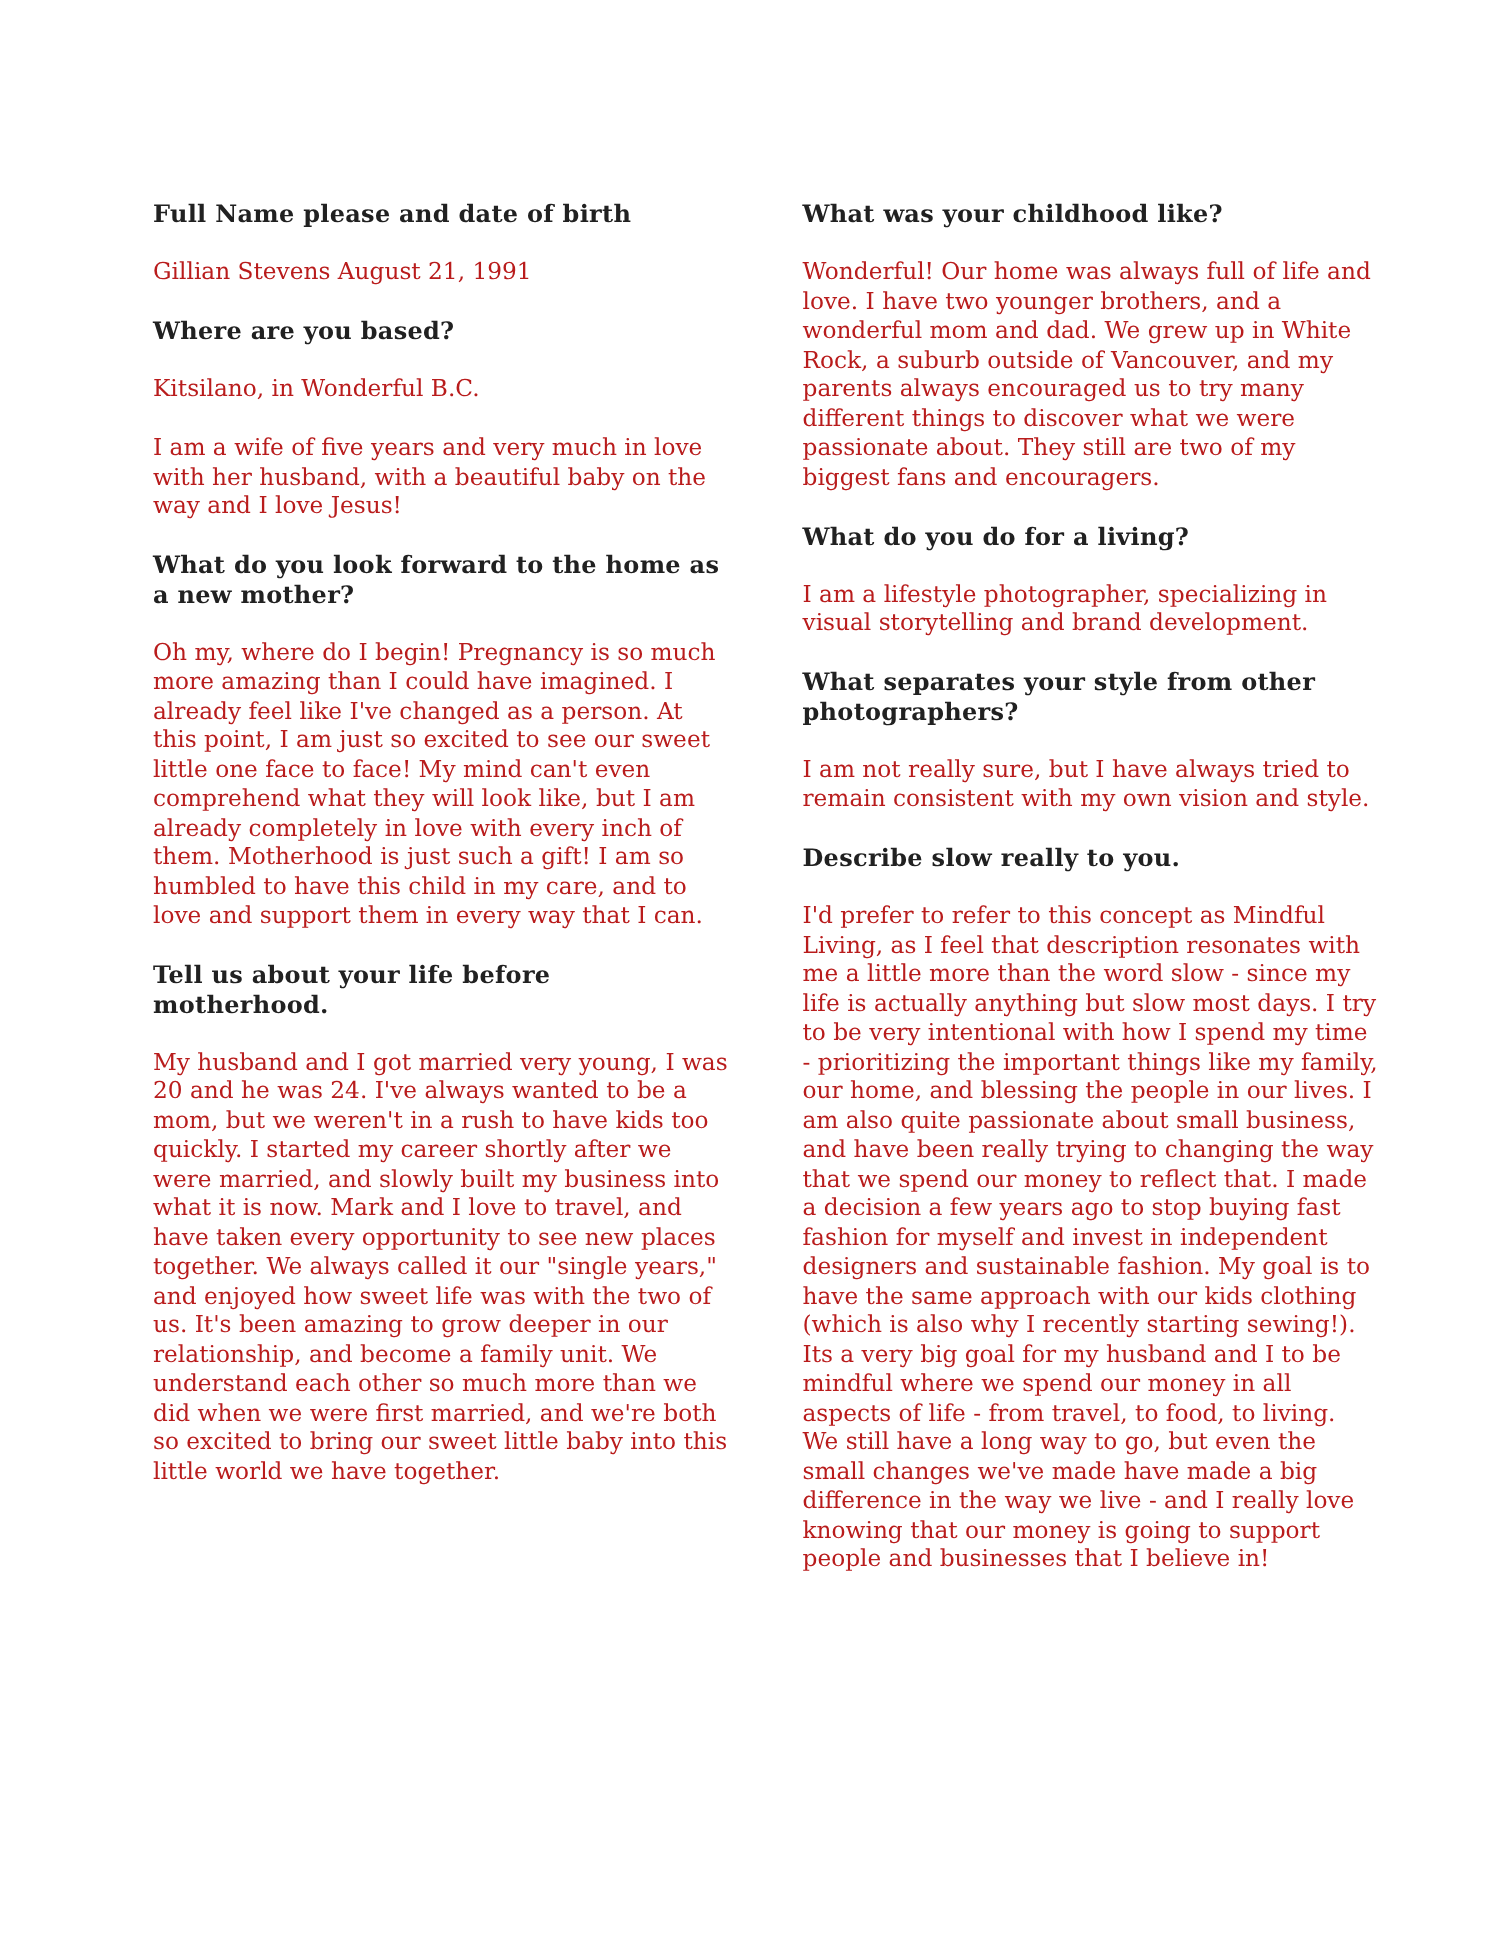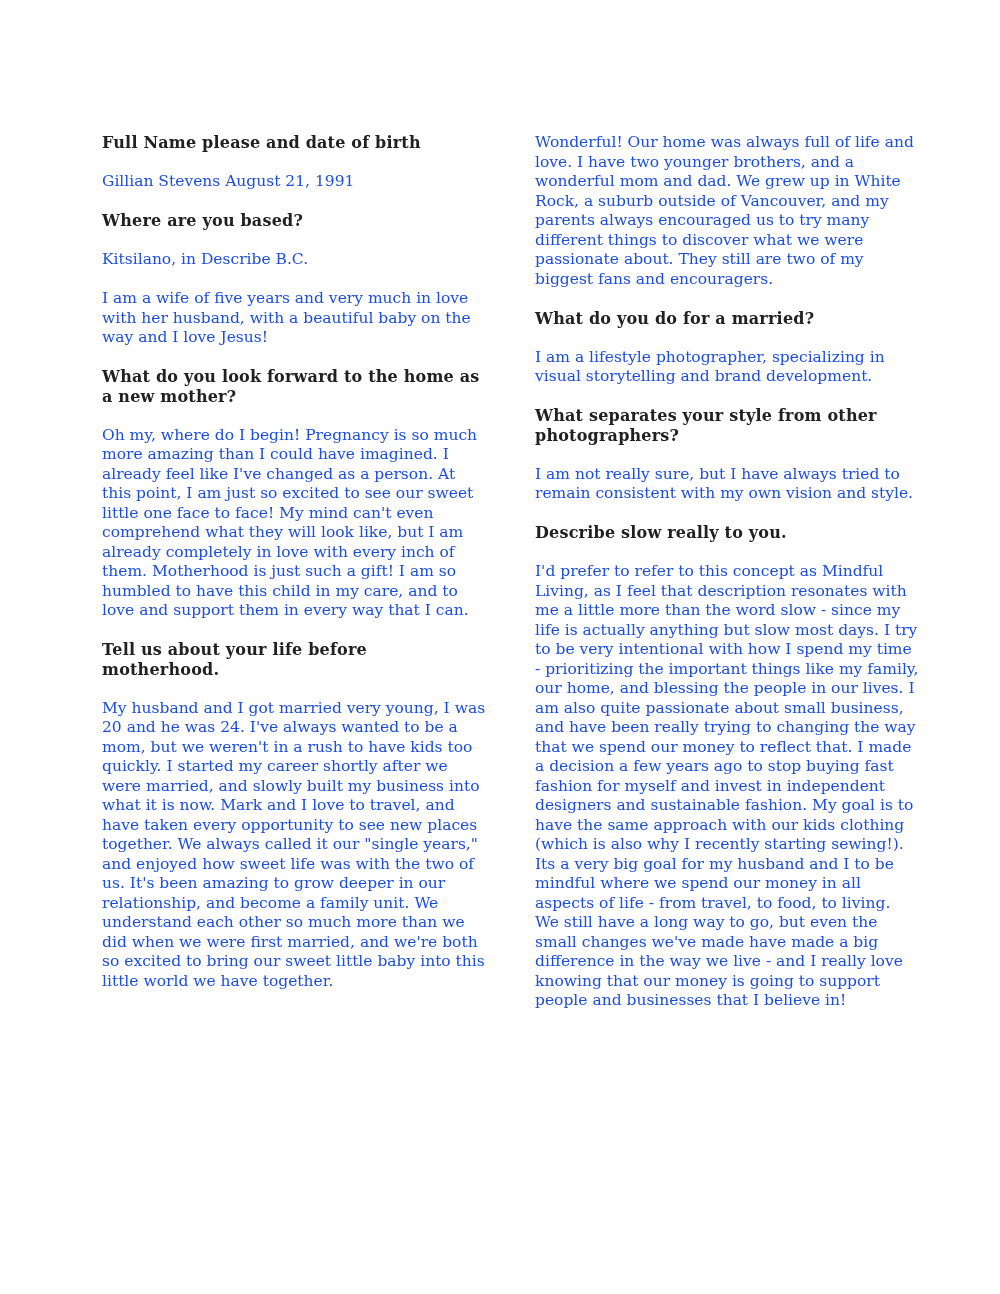--- a/index.html
+++ b/index.html
@@ -31,40 +31,41 @@
     line-height: 19.5px;
     font-weight: bold;
     color: #212121;
     letter-spacing: 0.2px;
   }
   .column p {
     margin: 0 0 19.5px 0;
     font-size: 15.5px;
     line-height: 19.5px;
     font-weight: normal;
-    color: #1d4ed8;
+    color: #b91c1c;
   }
 </style>
 </head>
 <body>
 
 <div class="page">
   <div class="column">
       <h3>Full Name please and date of birth</h3>
       <p>Gillian Stevens August 21, 1991</p>
       <h3>Where are you based?</h3>
-      <p>Kitsilano, in Describe B.C.</p>
+      <p>Kitsilano, in Wonderful B.C.</p>
       <p>I am a wife of five years and very much in love with her husband, with a beautiful baby on the way and I love Jesus!</p>
       <h3>What do you look forward to the home as a new mother?</h3>
       <p>Oh my, where do I begin! Pregnancy is so much more amazing than I could have imagined. I already feel like I've changed as a person. At this point, I am just so excited to see our sweet little one face to face! My mind can't even comprehend what they will look like, but I am already completely in love with every inch of them. Motherhood is just such a gift! I am so humbled to have this child in my care, and to love and support them in every way that I can.</p>
       <h3>Tell us about your life before motherhood.</h3>
       <p>My husband and I got married very young, I was 20 and he was 24. I've always wanted to be a mom, but we weren't in a rush to have kids too quickly. I started my career shortly after we were married, and slowly built my business into what it is now. Mark and I love to travel, and have taken every opportunity to see new places together. We always called it our "single years," and enjoyed how sweet life was with the two of us. It's been amazing to grow deeper in our relationship, and become a family unit. We understand each other so much more than we did when we were first married, and we're both so excited to bring our sweet little baby into this little world we have together.</p>
     </div>
   <div class="column">
+      <h3>What was your childhood like?</h3>
       <p>Wonderful! Our home was always full of life and love. I have two younger brothers, and a wonderful mom and dad. We grew up in White Rock, a suburb outside of Vancouver, and my parents always encouraged us to try many different things to discover what we were passionate about. They still are two of my biggest fans and encouragers.</p>
-      <h3>What do you do for a married?</h3>
+      <h3>What do you do for a living?</h3>
       <p>I am a lifestyle photographer, specializing in visual storytelling and brand development.</p>
       <h3>What separates your style from other photographers?</h3>
       <p>I am not really sure, but I have always tried to remain consistent with my own vision and style.</p>
       <h3>Describe slow really to you.</h3>
       <p>I'd prefer to refer to this concept as Mindful Living, as I feel that description resonates with me a little more than the word slow - since my life is actually anything but slow most days. I try to be very intentional with how I spend my time - prioritizing the important things like my family, our home, and blessing the people in our lives. I am also quite passionate about small business, and have been really trying to changing the way that we spend our money to reflect that. I made a decision a few years ago to stop buying fast fashion for myself and invest in independent designers and sustainable fashion. My goal is to have the same approach with our kids clothing (which is also why I recently starting sewing!). Its a very big goal for my husband and I to be mindful where we spend our money in all aspects of life - from travel, to food, to living. We still have a long way to go, but even the small changes we've made have made a big difference in the way we live - and I really love knowing that our money is going to support people and businesses that I believe in!</p>
     </div>
 </div>
 
 </body></html>

